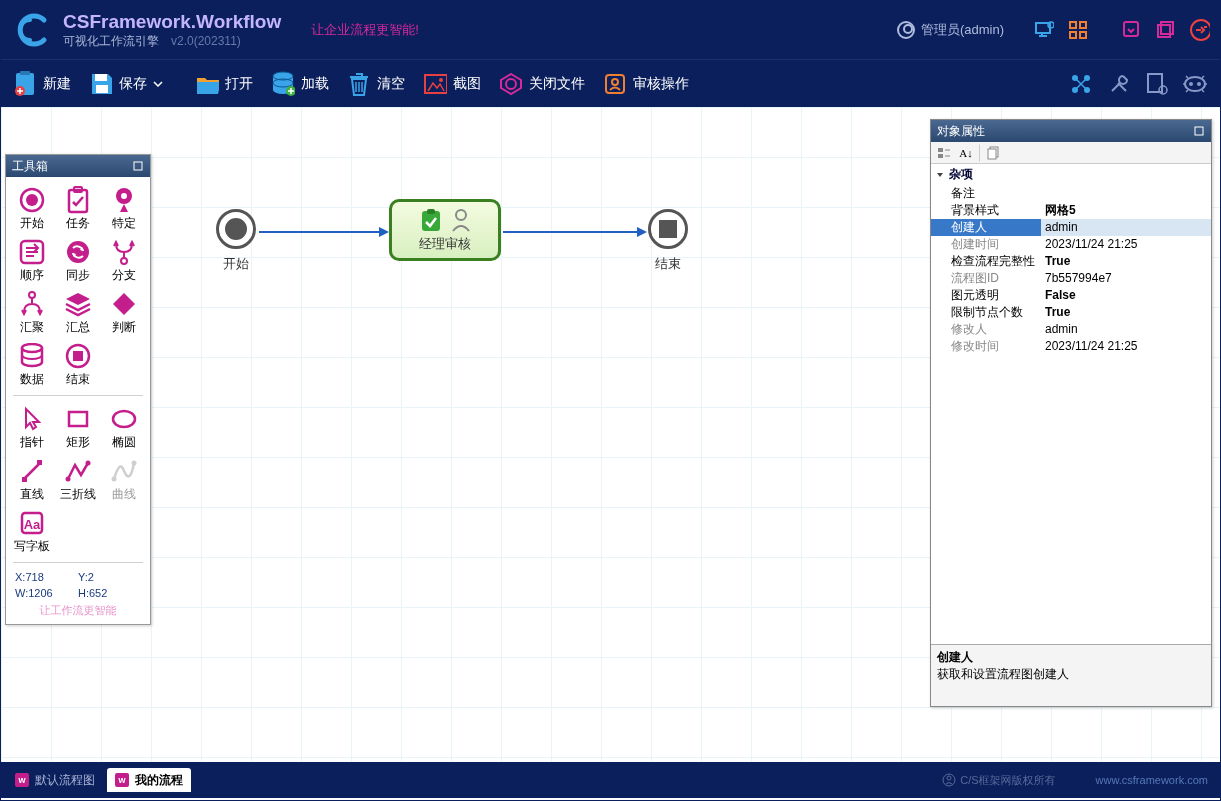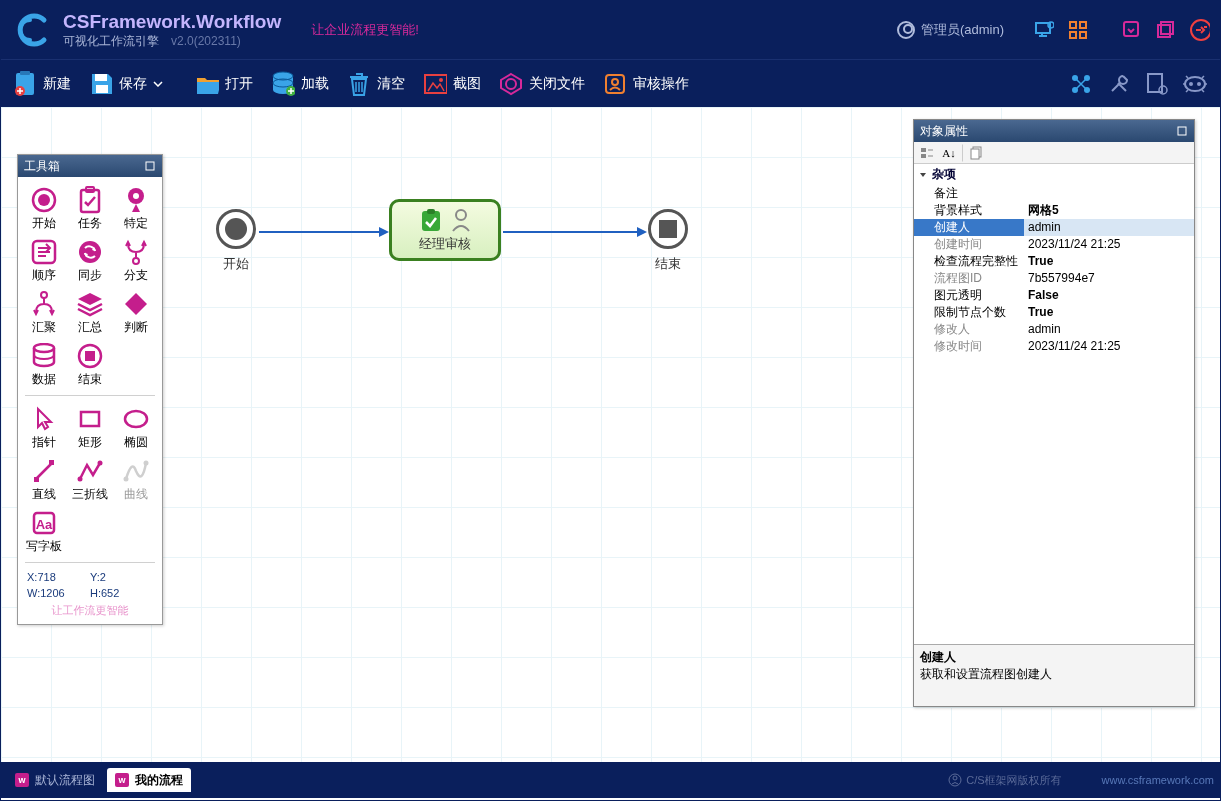--- a/index.html
+++ b/index.html
@@ -24,21 +24,21 @@
 .tbtn-icon { width: 24px; height: 24px; display:flex; align-items:center; justify-content:center; }
 .toolbar-spacer { flex: 1; }
 .right-tools { display:flex; gap:12px; }
 .rtool { width:26px; height:26px; cursor:pointer; display:flex; align-items:center; justify-content:center; }
 
 .main { position: relative; height: 655px; background: #fff; }
 .canvas { position:absolute; left:0; top:0; right:0; bottom:0;
   background-image: linear-gradient(#e8f4f8 1px, transparent 1px), linear-gradient(90deg, #e8f4f8 1px, transparent 1px);
   background-size: 50px 50px; }
 
-.toolbox { position:absolute; left:16px; top:47px; width:146px; background:#fff; border:1px solid #999; box-shadow:1px 1px 3px rgba(0,0,0,0.2); }
+.toolbox { position:absolute; left:4px; top:47px; width:146px; background:#fff; border:1px solid #999; box-shadow:1px 1px 3px rgba(0,0,0,0.2); }
 .toolbox-header { height:22px; background: linear-gradient(#4a6890, #2a4870); color:#fff; font-size:12px; padding:3px 6px; display:flex; justify-content:space-between; align-items:center; }
 .toolbox-body { padding:6px 3px 2px; }
 .tool-row { display:flex; justify-content:space-around; margin-bottom:0px; }
 .tool { width:44px; display:flex; flex-direction:column; align-items:center; cursor:pointer; padding:3px 0; }
 .tool-icon { width:28px; height:28px; display:flex; align-items:center; justify-content:center; }
 .tool-label { font-size:12px; margin-top:1px; color:#000; }
 .tool.gray .tool-label { color:#999; }
 .tool.gray svg { opacity:0.4; }
 .tool-sep { height:1px; background:#d0d0d0; margin:4px 4px 6px; }
 .coords { font-size:11px; color:#1a3b7c; padding:2px 6px; display:flex; font-family: monospace; justify-content: center; }
@@ -48,21 +48,21 @@
 .node { position:absolute; display:flex; flex-direction:column; align-items:center; }
 .node-circle { width:40px; height:40px; border:3px solid #555; border-radius:50%; display:flex; align-items:center; justify-content:center; background:#fff; }
 .node-inner-fill { width:22px; height:22px; background:#555; border-radius:50%; }
 .node-inner-sq { width:18px; height:18px; background:#555; }
 .node-label { font-size:13px; margin-top:6px; color:#333; }
 .task-node { position:absolute; width:112px; height:62px; background:linear-gradient(#f4fbe0, #d8f0c0); border:3px solid #3a8020; border-radius:10px; display:flex; flex-direction:column; align-items:center; justify-content:center; }
 .task-icons { display:flex; gap:6px; }
 .task-label { font-size:13px; margin-top:2px; color:#333; }
 .arrow { position:absolute; }
 
-.props { position:absolute; right:25px; top:12px; width:282px; background:#fff; border:1px solid #888; box-shadow:1px 1px 3px rgba(0,0,0,0.2); }
+.props { position:absolute; right:8px; top:12px; width:282px; background:#fff; border:1px solid #888; box-shadow:1px 1px 3px rgba(0,0,0,0.2); }
 .props-header { height:22px; background:linear-gradient(#4a6890, #2a4870); color:#fff; font-size:12px; padding:3px 6px; display:flex; justify-content:space-between; align-items:center; }
 .props-toolbar { height:22px; background:#f4f4f4; border-bottom:1px solid #ccc; display:flex; align-items:center; gap:4px; padding:0 4px; }
 .ptool { width:18px; height:18px; display:flex; align-items:center; justify-content:center; font-size:11px; cursor:pointer; border:1px solid transparent; }
 .props-body { height:480px; overflow:auto; font-size:12px; }
 .prop-cat { background:#fff; padding:2px 4px; color:#003; font-size:12px; display:flex; align-items:center; gap:4px; }
 .prop-row { display:flex; height:17px; line-height:17px; }
 .prop-key { width:110px; padding-left:20px; color:#000; font-size:12px; overflow:hidden; white-space:nowrap; }
 .prop-key.gray { color:#888; }
 .prop-val { flex:1; padding-left:4px; font-size:12px; font-family:Liberation Sans, sans-serif; overflow:hidden; white-space:nowrap; }
 .prop-val.bold { font-weight:bold; }
@@ -70,21 +70,21 @@
 .prop-row.sel .prop-key { background:#3878c8; color:#fff; }
 .props-help { border-top:1px solid #aaa; padding:4px 6px; font-size:12px; background:#f4f4f4; height:62px; }
 .props-help-title { font-weight:bold; }
 
 .statusbar { height:36px; background:#0a1f5c; display:flex; align-items:center; padding:0 6px; }
 .tab-btn { height:24px; display:flex; align-items:center; padding:0 8px; font-size:12px; cursor:pointer; margin-right:4px; border-radius:3px 3px 0 0; }
 .tab-btn .tab-icon { width:14px; height:14px; background:#c41e8c; margin-right:6px; border-radius:2px; display:flex; align-items:center; justify-content:center; color:#fff; font-size:9px; font-weight:bold; }
 .tab-btn.inactive { color:#a8b4d6; }
 .tab-btn.active { background:#fff; color:#000; font-weight:bold; }
 .status-spacer { flex:1; }
-.copyright { color:#5a6a98; font-size:11px; display:flex; align-items:center; gap:4px; }
+.copyright { color:#5a6a98; font-size:11px; margin-right:6px; display:flex; align-items:center; gap:4px; }
 .copyright a { color:#5878b8; text-decoration:none;padding-left:36px; }
 </style>
 </head>
 <body>
 
 <div class="header">
   <div class="logo-icon">
     <svg width="36" height="36" viewBox="0 0 36 36">
         <path d="M30 8 A14 14 0 1 0 30 28" fill="none" stroke="#3aa4e8" stroke-width="5" stroke-linecap="round"></path>
         <path d="M16 8 A10 10 0 0 0 16 28" fill="none" stroke="#3aa4e8" stroke-width="4" stroke-linecap="round"></path>

